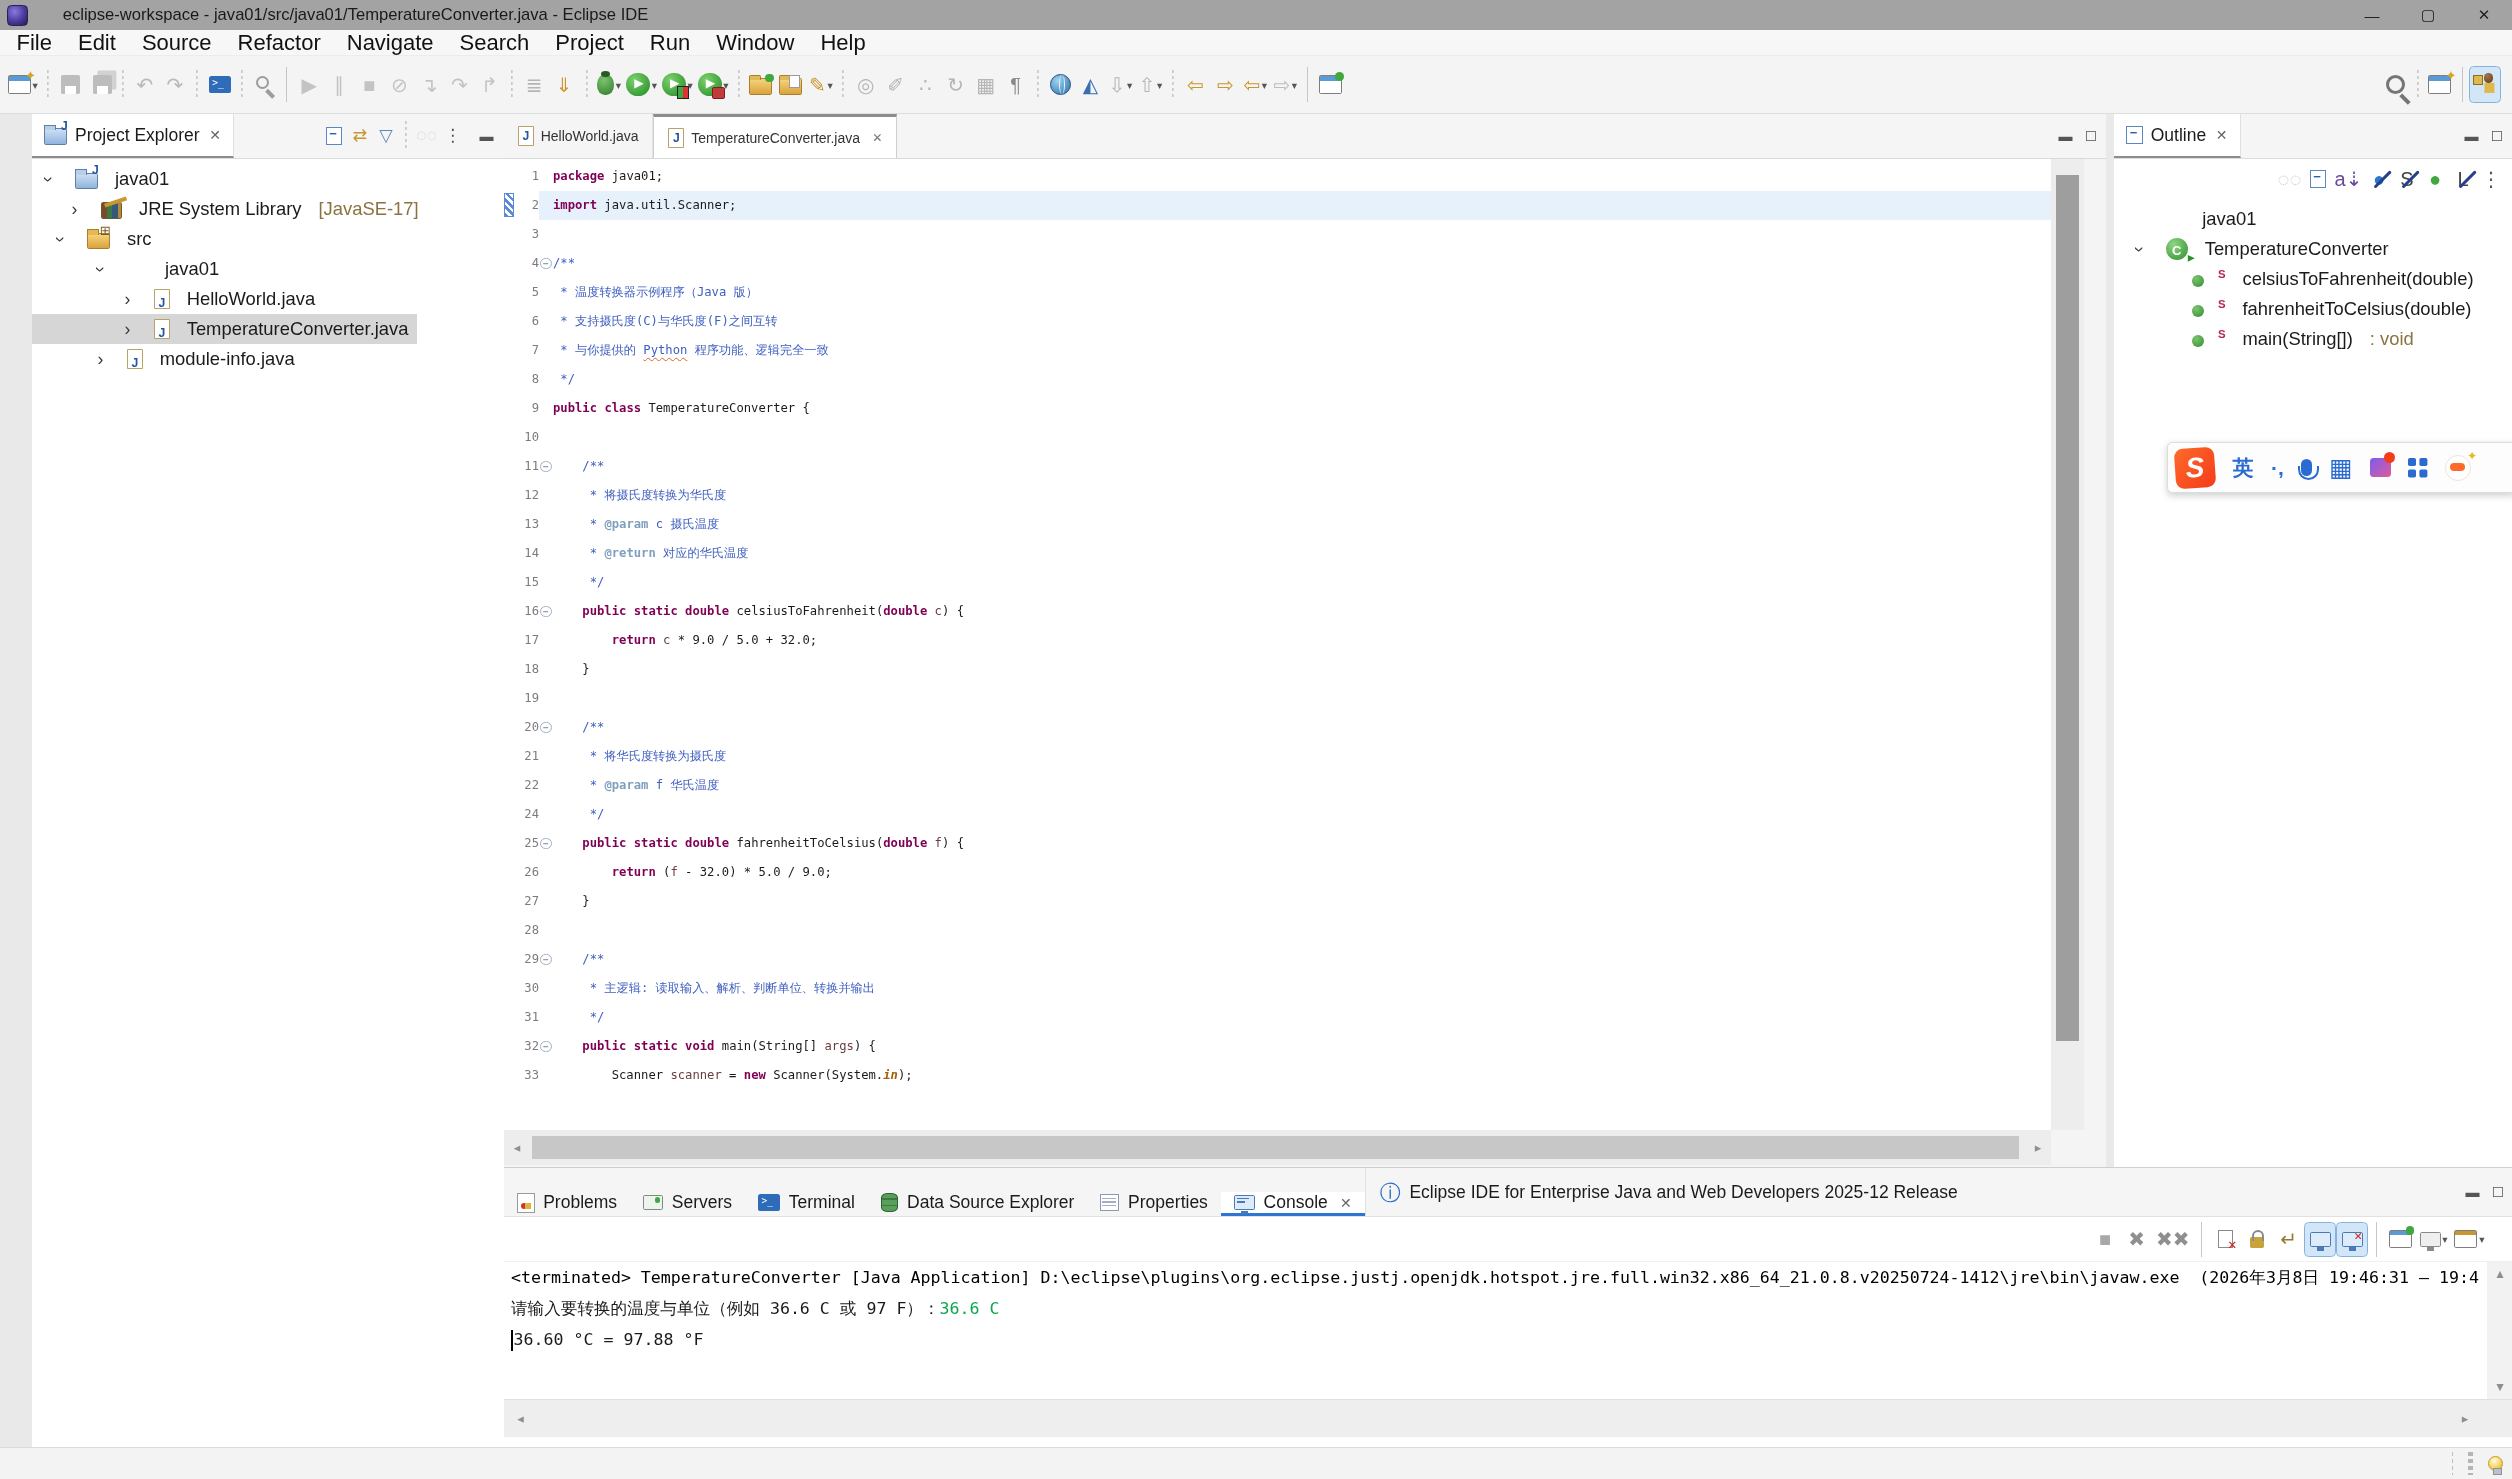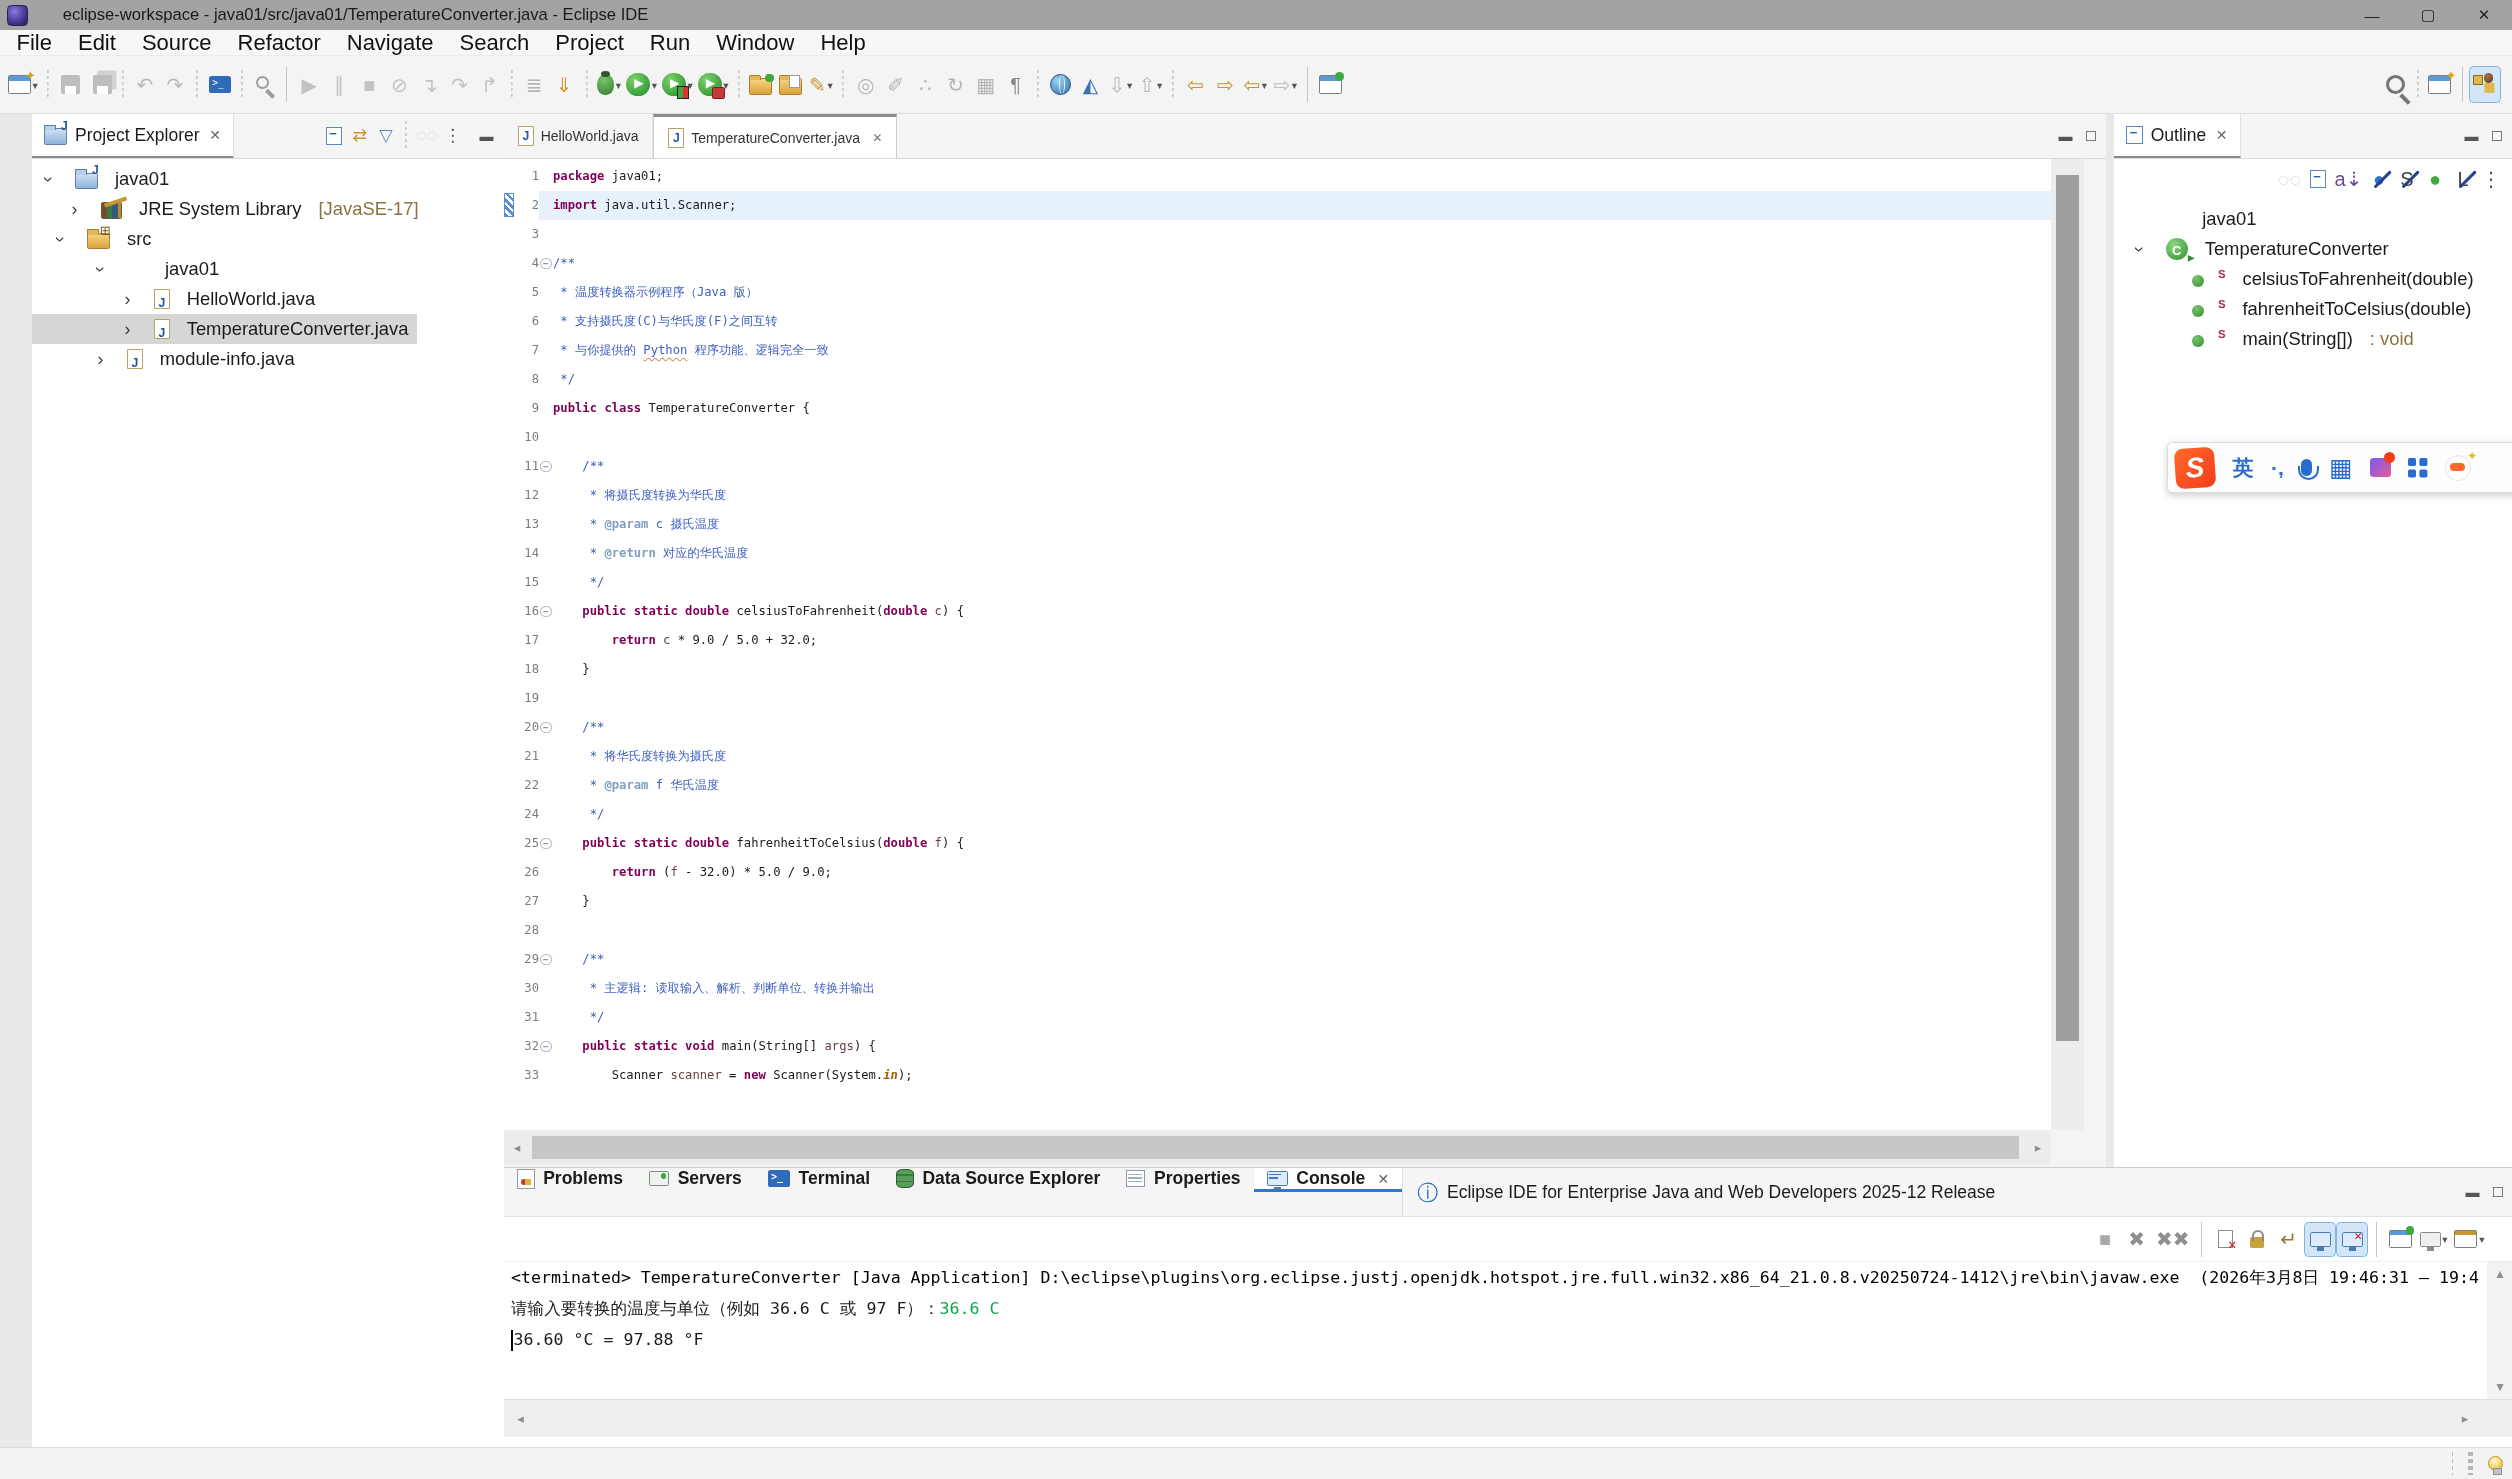--- a/index.html
+++ b/index.html
@@ -756,21 +756,21 @@
   <div class="ime-item">
       <span class="ime-grid"></span>
     </div>
   <div class="ime-item">
       <span class="ime-mascot"></span>
     </div>
 </div>
 
 <div id="bottom">
   <div id="bottom-tabs">
-    <div id="bottom-tabs-list" style="display:flex;align-items:flex-start;font-weight:bold;">
+    <div id="bottom-tabs-list" style="display:flex;align-items:flex-end;">
         <div class="btab">
      <span class="ic ic-problems"></span>
      <span>Problems</span>
      </div>
         <div class="btab">
      <span class="ic ic-servers"></span>
      <span>Servers</span>
      </div>
         <div class="btab">
      <span class="ic ic-terminal"></span>

